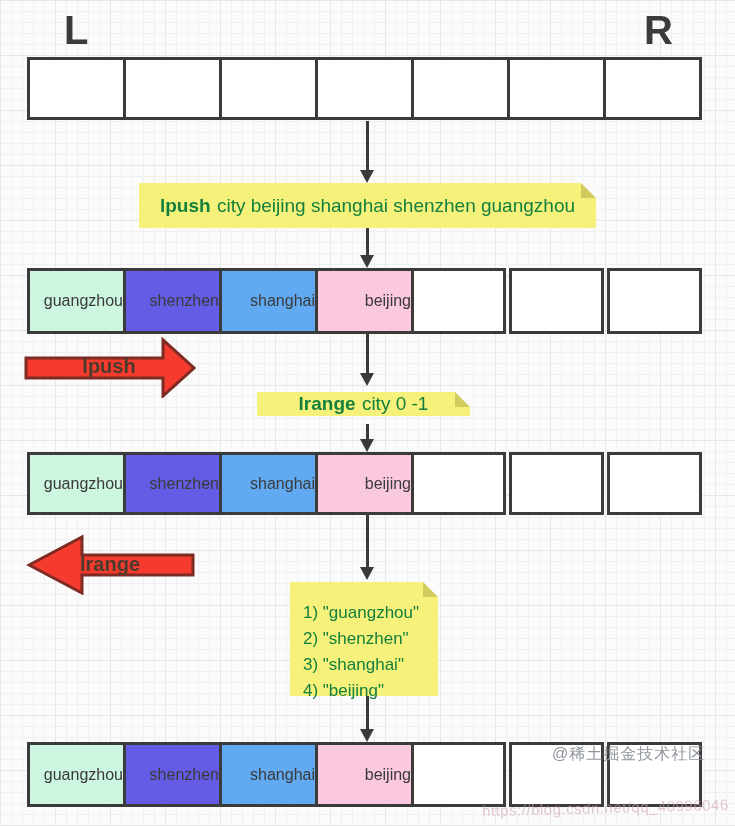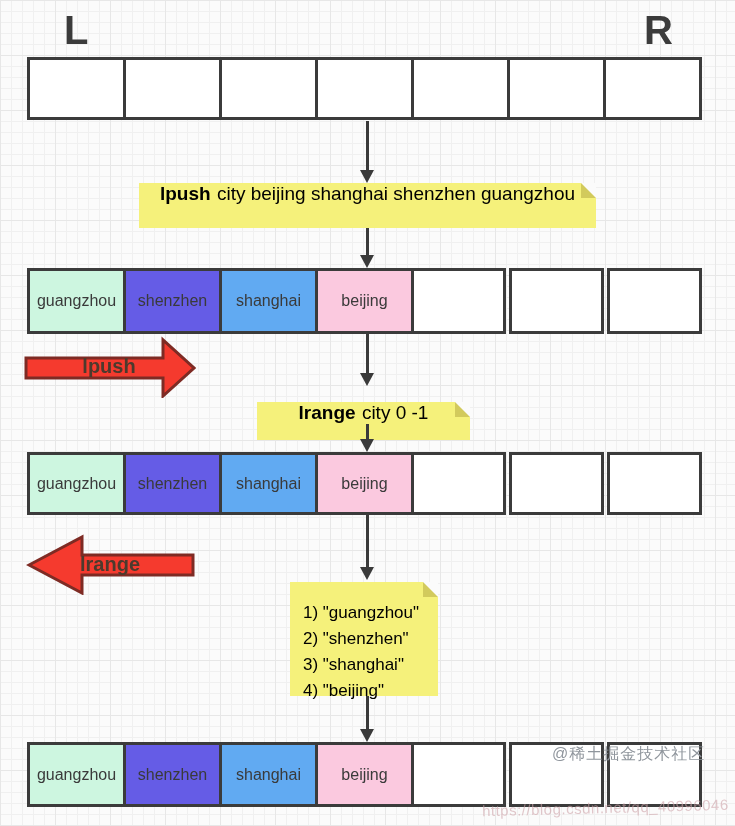--- a/index.html
+++ b/index.html
@@ -15,35 +15,35 @@
     background-size:55px 55px,55px 55px,11px 11px,11px 11px;
   }
   .endlabel{
     position:absolute;font-size:40px;font-weight:900;color:#3b3b3b;line-height:1;
   }
   
   .row{position:absolute;left:27px;width:675px;display:flex;}
   .cell{
     box-sizing:border-box;flex:0 0 auto;width:99px;margin-left:-3px;
     border:3px solid #3b3b3b;background:#fff;
-    display:flex;align-items:center;justify-content:center;
+    display:flex;align-items:center;justify-content:flex-end;
     font-size:16px;color:#3a3a3a;
   }
   .cell:first-child{margin-left:0;}
   .cell.w{width:95px;}
   .cell.gap{margin-left:3px;}
   
   .vline{position:absolute;left:366px;width:3px;background:#3a3a3a;}
   .vhead{position:absolute;left:360px;width:0;height:0;
     border-left:7px solid transparent;border-right:7px solid transparent;
     border-top:13px solid #3a3a3a;}
   
   .note{
-    position:absolute;background:#f5f17b;color:#000000;
-    display:flex;align-items:flex-start;justify-content:center;
+    position:absolute;background:#f5f17b;color:#15803d;
+    display:flex;align-items:center;justify-content:center;
     font-size:19px;
   }
   .note .fold{
     position:absolute;top:0;right:0;width:0;height:0;
     border-top:15px solid #fbfbfb;border-left:15px solid #d2ca5c;
   }
   .note b{font-weight:bold;margin-right:1px;}
   .note.result{
     display:block;text-align:left;font-size:17px;line-height:26px;
     padding:18px 0 0 13px;box-sizing:border-box;
@@ -113,21 +113,21 @@
   </div>
 
   <svg class="redarrow" style="left:24px;top:336px;" width="172" height="62" viewBox="0 0 172 62">
     <polygon points="2,22 139,22 139,4 170,32 139,60 139,42 2,42" fill="#f53a2e" stroke="#7e2b24" stroke-width="3"></polygon>
   </svg>
   <div class="redarrow-label" style="left:39px;top:355px;">lpush</div>
 
   <div class="vline" style="top:334px;height:39px;"></div>
   <div class="vhead" style="top:373px;"></div>
 
-  <div class="note" style="left:257px;top:402px;width:213px;height:38px;">
+  <div class="note" style="left:257px;top:392px;width:213px;height:24px;">
     <span><b>lrange</b><span> city 0 -1</span></span>
     <span class="fold"></span>
   </div>
 
   <div class="vline" style="top:424px;height:15px;"></div>
   <div class="vhead" style="top:439px;"></div>
 
   <div class="row" style="top:452px;height:63px;">
     <div class="cell" style="background: rgb(205, 246, 224);">
         <span>guangzhou</span>

